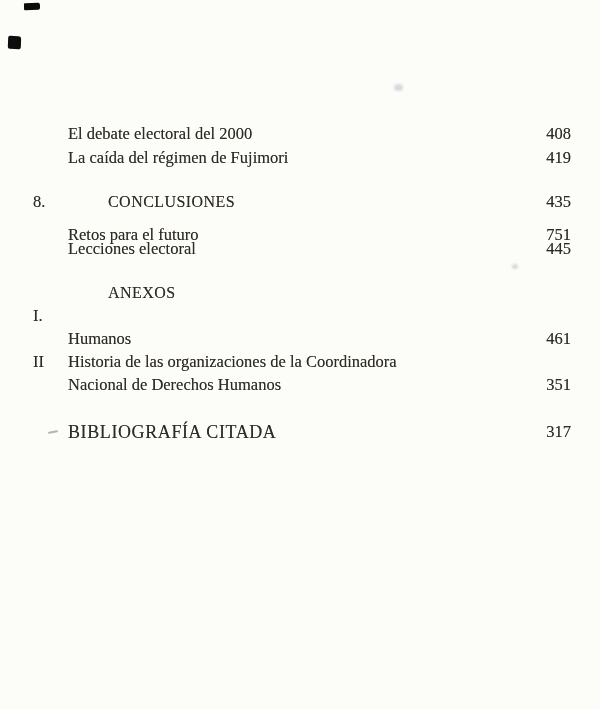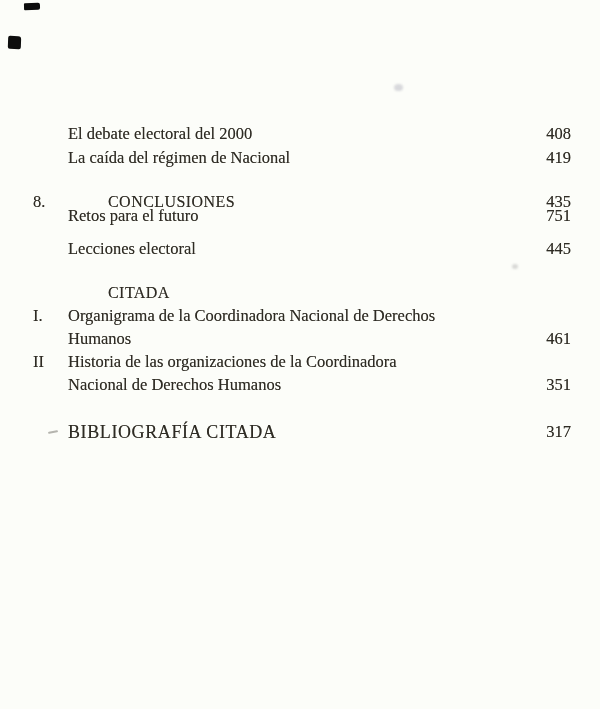--- a/index.html
+++ b/index.html
@@ -121,51 +121,50 @@
 
   <div id="toc">
   <div class="toc-row" style="top: 123px;">
     <span class="num-label"></span>
     <span class="title">El debate electoral del 2000</span>
     <span class="page-num">408</span>
   </div>
 
   <div class="toc-row" style="top: 147px;">
     <span class="num-label"></span>
-    <span class="title">La caída del régimen de Nacional</span>
+    <span class="title">La caída del régimen de Fujimori</span>
     <span class="page-num">419</span>
   </div>
 
   <div class="toc-row caps" style="top: 191px;">
     <span class="num-label">8.</span>
     <span class="title">CONCLUSIONES</span>
     <span class="page-num">435</span>
   </div>
 
-  <div class="toc-row" style="top: 205px; text-decoration: underline;">
+  <div class="toc-row" style="top: 224px; text-decoration: underline;">
     <span class="num-label"></span>
     <span class="title">Retos para el futuro</span>
     <span class="page-num">751</span>
   </div>
 
   <div class="toc-row" style="top: 238px;">
     <span class="num-label"></span>
     <span class="title">Lecciones electoral</span>
     <span class="page-num">445</span>
   </div>
 
   <div class="toc-row caps" style="top: 282px;">
     <span class="num-label"></span>
-    <span class="title">CITADA</span>
+    <span class="title">ANEXOS</span>
     <span class="page-num"></span>
   </div>
 
   <div class="toc-row" style="top: 305px;">
     <span class="num-label">I.</span>
-    <span class="title">Organigrama de la Coordinadora Nacional de Derechos</span>
     <span class="page-num"></span>
   </div>
 
   <div class="toc-row" style="top: 328px;">
     <span class="num-label"></span>
     <span class="title">Humanos</span>
     <span class="page-num">461</span>
   </div>
 
   <div class="toc-row" style="top: 351px;">

